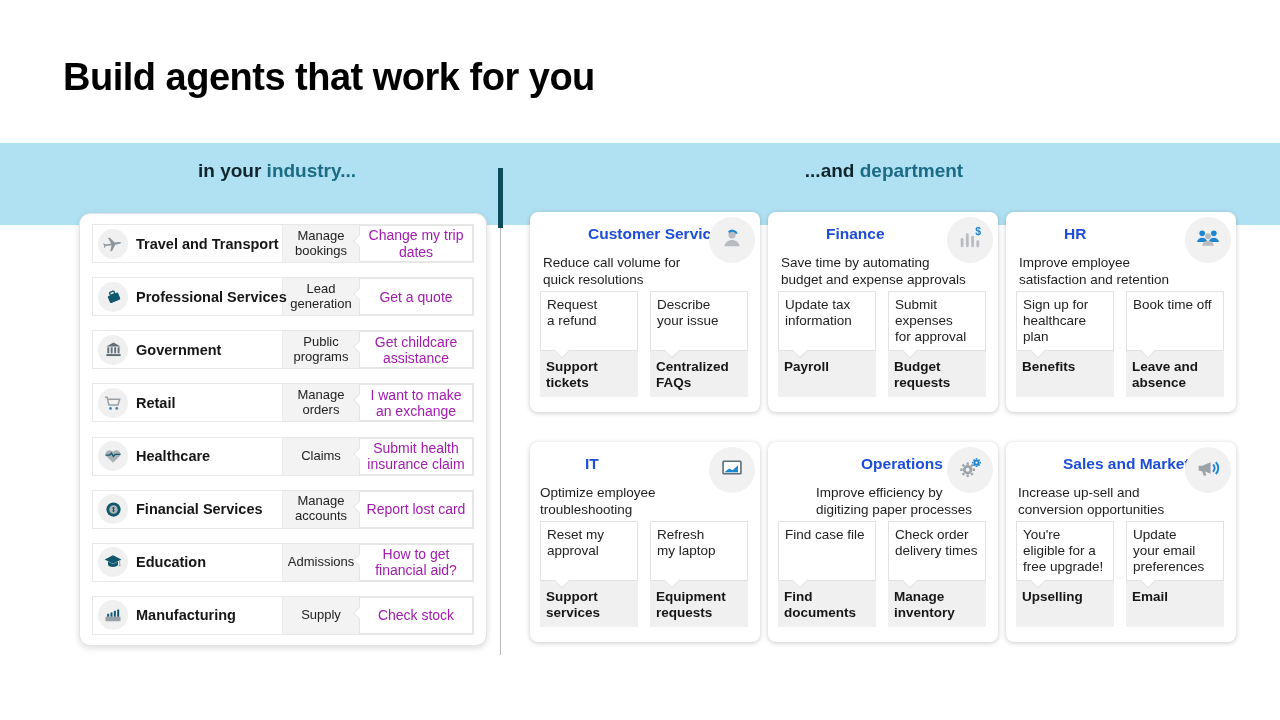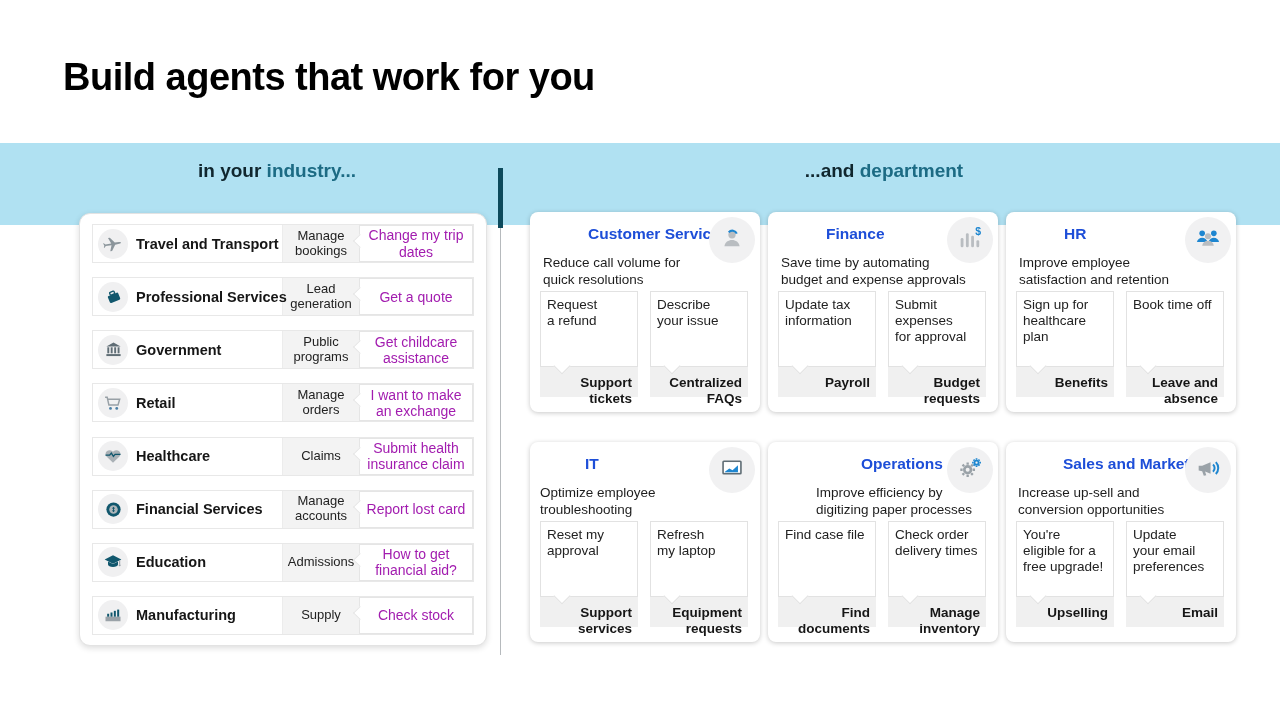--- a/index.html
+++ b/index.html
@@ -35,26 +35,26 @@
 
   
   .dept-card{position:absolute;width:230px;height:200px;background:#fff;border-radius:8px;
     box-shadow:0 1px 5px rgba(0,0,0,.22);box-sizing:border-box;padding:13px 10px 0 13px;}
   .dept-icon-circle{position:absolute;top:5px;right:5px;width:46px;height:46px;border-radius:50%;
     background:#f1f1f2;display:flex;align-items:center;justify-content:center;}
   .dept-title{font-size:15.5px;font-weight:700;color:#1d4ed8;margin-left:45px;}
   .dept-desc{margin-top:12px;font-size:13.5px;line-height:1.25;color:#1d1d1d;white-space:pre-line;}
   .dept-chips{position:absolute;left:10px;bottom:15px;display:flex;gap:12px;}
   .chip-col{display:flex;flex-direction:column;width:98px;}
-  .chip-utter{height:76px;background:#fff;border:1px solid #e2e2e2;box-sizing:border-box;
+  .chip-utter{height:60px;background:#fff;border:1px solid #e2e2e2;box-sizing:border-box;
     padding:5px 6px;font-size:13.5px;line-height:1.2;color:#222;white-space:pre-line;position:relative;z-index:1;}
   .chip-utter::after{content:"";position:absolute;left:15px;bottom:-6px;width:11px;height:11px;background:#fff;
     border-right:1px solid #e2e2e2;border-bottom:1px solid #e2e2e2;transform:rotate(45deg);}
-  .chip-topic{height:30px;background:#f0f0f0;box-sizing:border-box;padding:8px 6px 0;
-    font-size:13.5px;font-weight:700;line-height:1.18;color:#161616;white-space:pre-line;text-align:right;}
+  .chip-topic{height:46px;background:#f0f0f0;box-sizing:border-box;padding:8px 6px 0;
+    font-size:13.5px;font-weight:700;line-height:1.18;color:#161616;white-space:pre-line;}
 </style>
 </head>
 <body>
 
 <div class="slide">
   <div class="title">Build agents that work for you</div>
 
   <div class="band"></div>
   <div class="band-label band-left"><span>in your </span><span class="accent">industry...</span></div>
   <div class="band-label band-right"><span>...and </span><span class="accent">department</span></div>

